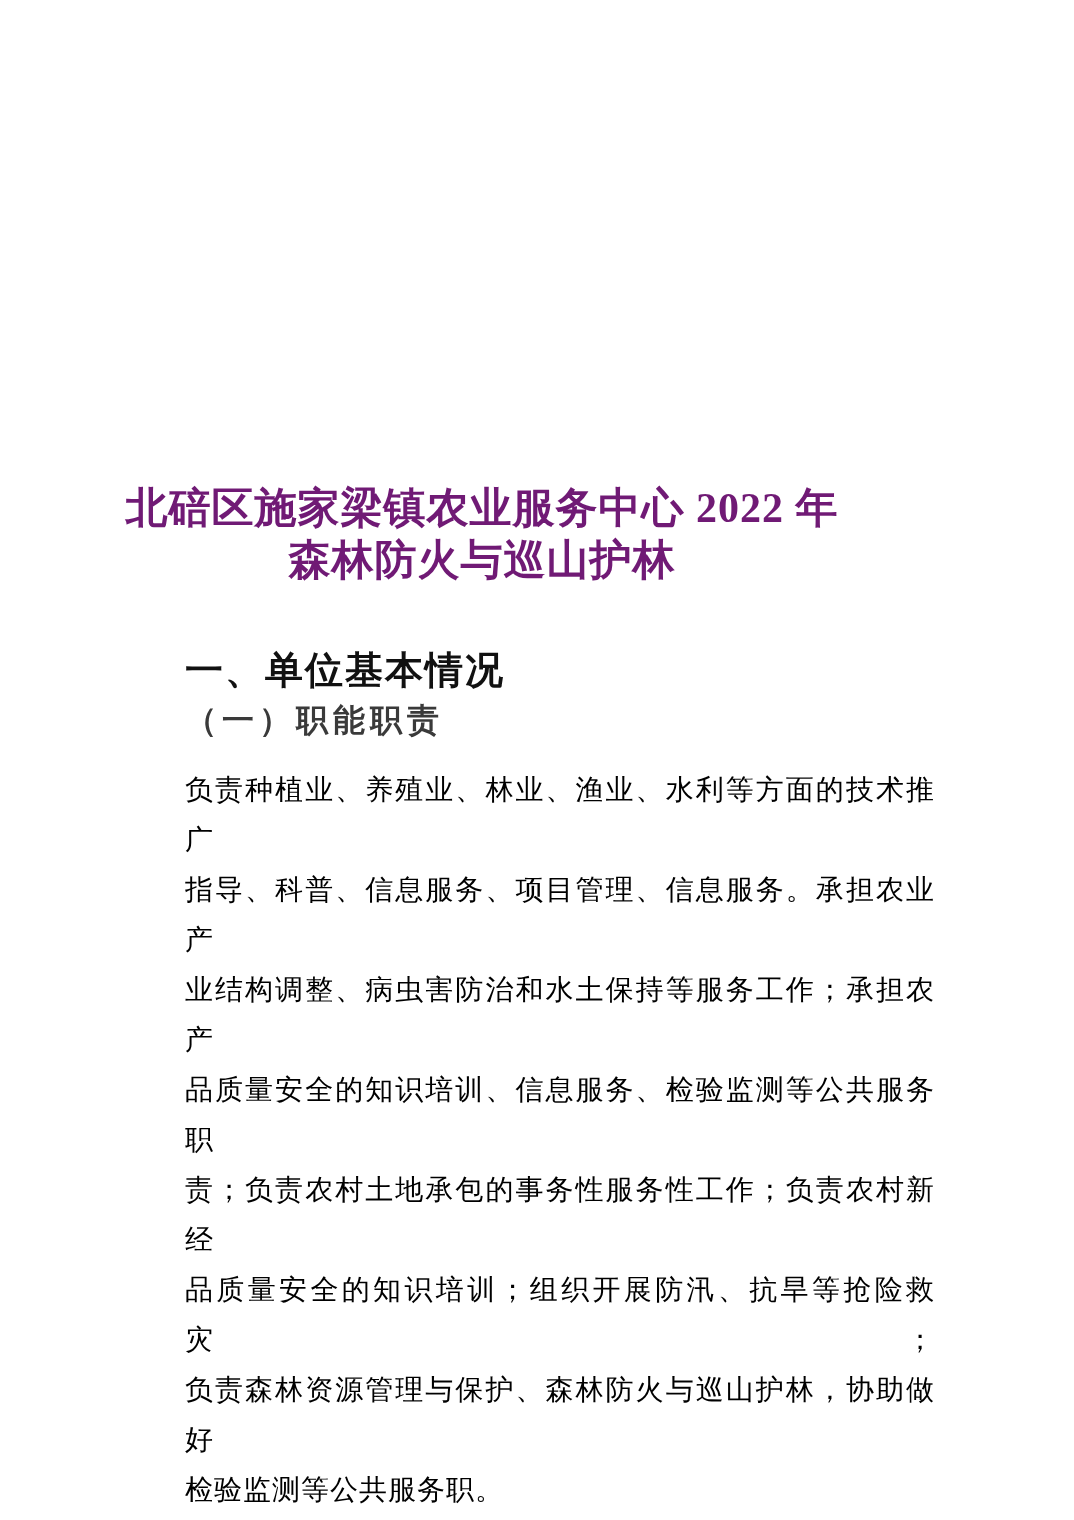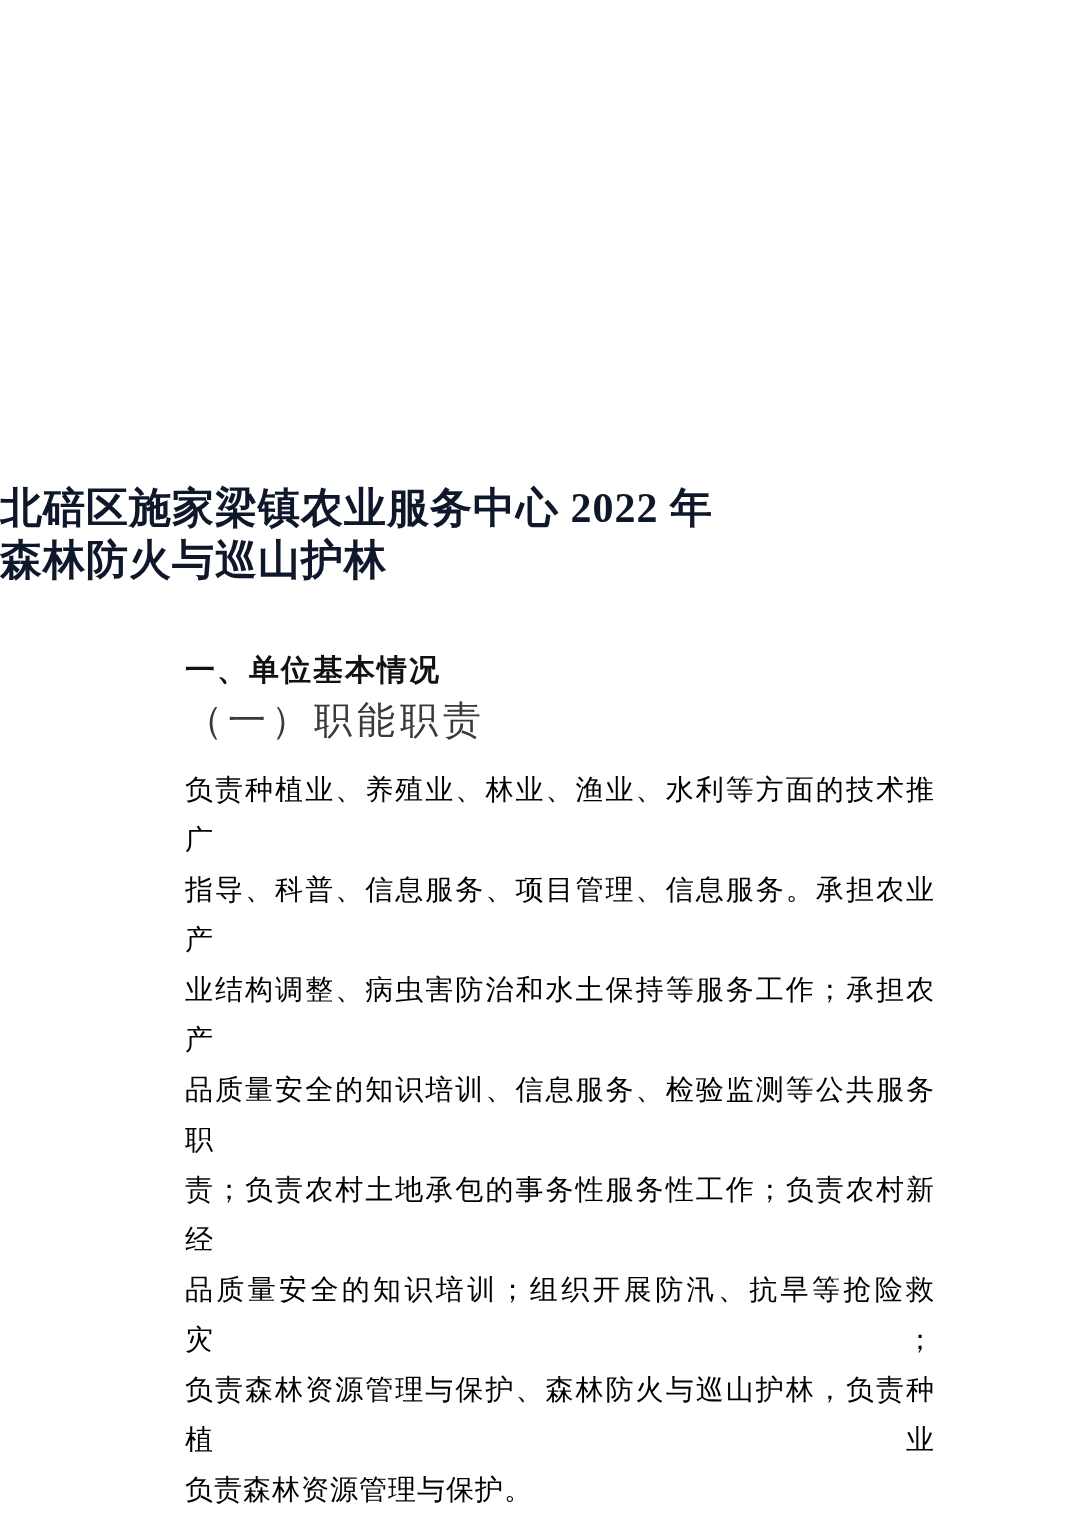--- a/index.html
+++ b/index.html
@@ -13,52 +13,52 @@
   .page {
     position: relative;
     width: 1074px;
     height: 1520px;
     background: #ffffff;
     padding-top: 482px;
   }
   
   .title-block {
     width: 964px;
-    text-align: left;
-    color: #0f172a;
+    text-align: center;
+    color: #701a75;
     font-family: "Liberation Serif", "DejaVu Serif", serif;
     font-weight: 700;
   }
   .title-line {
     font-size: 42px;
     line-height: 52px;
     letter-spacing: 1px;
   }
   
   .content {
     margin-left: 185px;
     width: 750px;
   }
   
   .h-level1 {
     font-family: "Liberation Sans", "DejaVu Sans", sans-serif;
     font-weight: 700;
-    font-size: 30px;
+    font-size: 38px;
     line-height: 50px;
     letter-spacing: 2px;
     color: #111111;
   }
   .h-level1.first { margin-top: 59px; }
   
   .h-level2 {
-    font-size: 38px;
+    font-size: 32px;
     line-height: 50px;
     letter-spacing: 5px;
     color: #3a3a3a;
-    font-weight: 400;
+    font-weight: 700;
   }
   
   .para { margin-top: 20px; }
   .body-line {
     width: 750px;
     font-size: 28px;
     line-height: 50px;
     letter-spacing: 1px;
     color: #000000;
     text-align: justify;
@@ -85,19 +85,19 @@
 
     <div class="h-level2">（一）职能职责</div>
 
     <div class="para">
       <div class="body-line">负责种植业、养殖业、林业、渔业、水利等方面的技术推广</div>
       <div class="body-line">指导、科普、信息服务、项目管理、信息服务。承担农业产</div>
       <div class="body-line">业结构调整、病虫害防治和水土保持等服务工作；承担农产</div>
       <div class="body-line">品质量安全的知识培训、信息服务、检验监测等公共服务职</div>
       <div class="body-line">责；负责农村土地承包的事务性服务性工作；负责农村新经</div>
       <div class="body-line">品质量安全的知识培训；组织开展防汛、抗旱等抢险救灾；</div>
-      <div class="body-line">负责森林资源管理与保护、森林防火与巡山护林，负责种植业</div>
-      <div class="body-line para-end">负责森林资源管理与保护。</div>
+      <div class="body-line">负责森林资源管理与保护、森林防火与巡山护林，协助做好</div>
+      <div class="body-line para-end">检验监测等公共服务职。</div>
     </div>
 
   </div>
 
 </div>
 
 </body></html>

